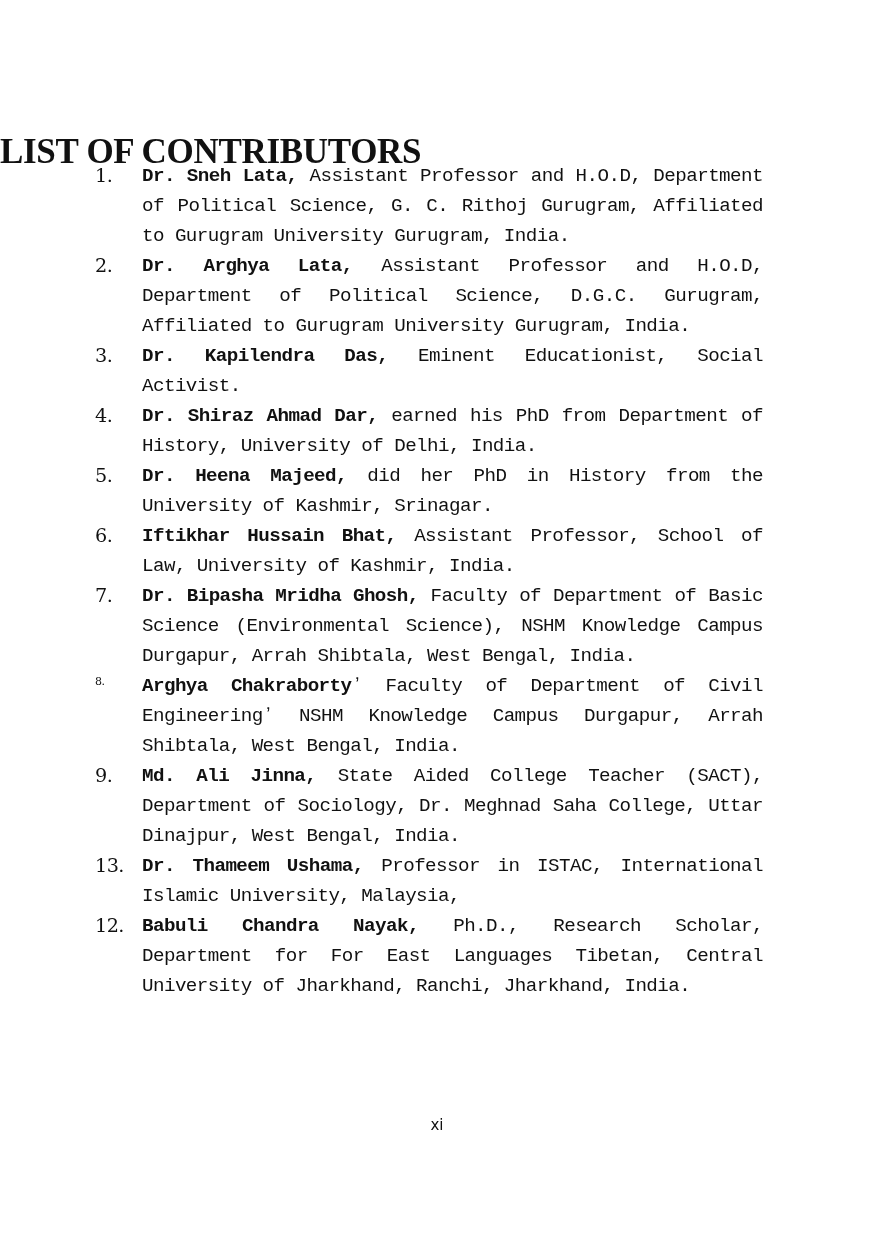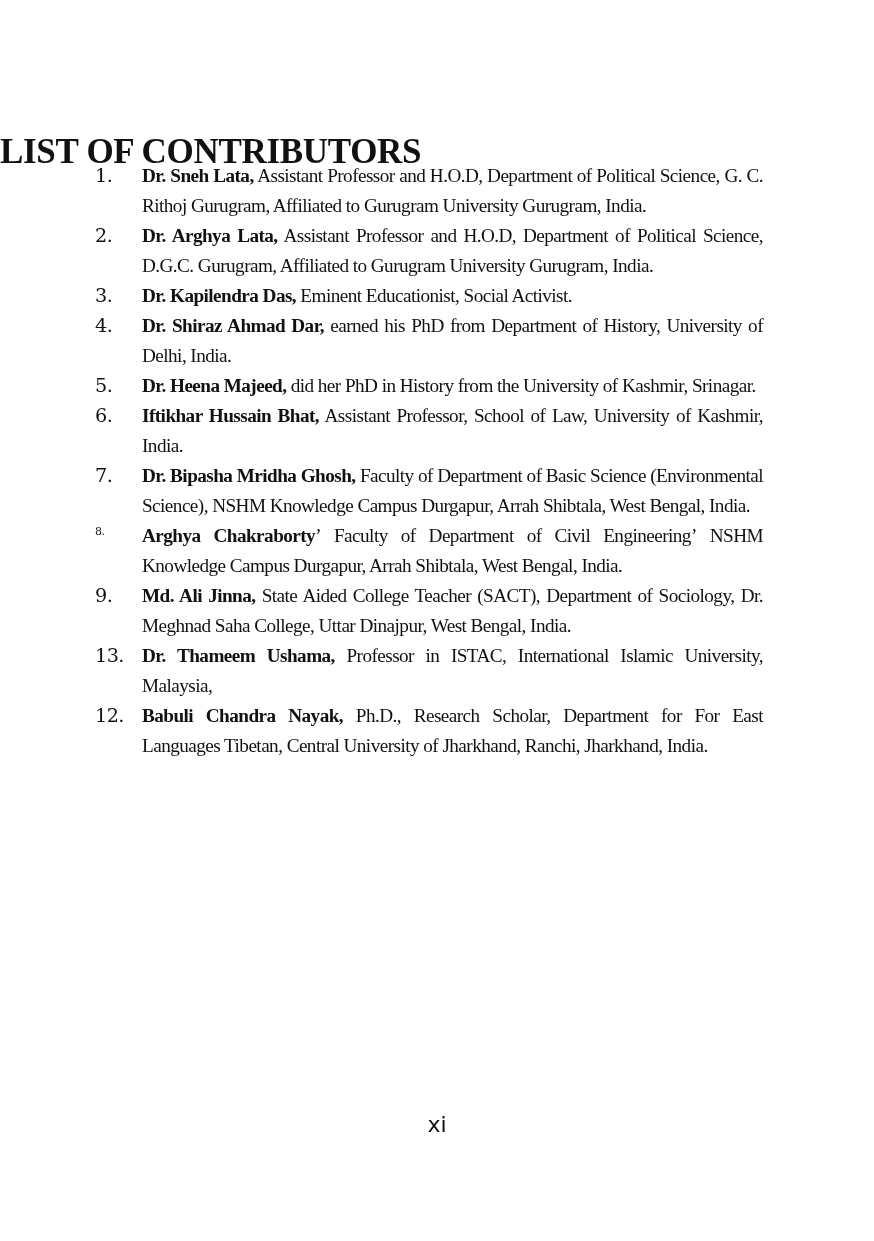--- a/index.html
+++ b/index.html
@@ -47,34 +47,34 @@
       flex: 0 0 47px;
       font-family: "DejaVu Serif", serif;
     }
     .entry .num.small {
       font-size: 11px;
       line-height: 22px;
     }
     .entry .text {
       flex: 1 1 auto;
       text-align: justify;
-      font-family: Liberation Serif, serif;
+      font-family: Liberation Mono, monospace;
       font-stretch: condensed;
     }
     .entry .name {
       font-weight: bold;
     }
     .page-number {
       position: absolute;
       top: 1114px;
       left: 0;
       width: 874px;
       text-align: center;
       font-family: "DejaVu Sans", "Liberation Sans", sans-serif;
-      font-size: 22px;
+      font-size: 15px;
       line-height: 22px;
     }
   </style>
 </head>
 <body>
 
 <h1 class="page-title">LIST OF CONTRIBUTORS</h1>
 
 <ol class="contributors">
   <li class="entry">

